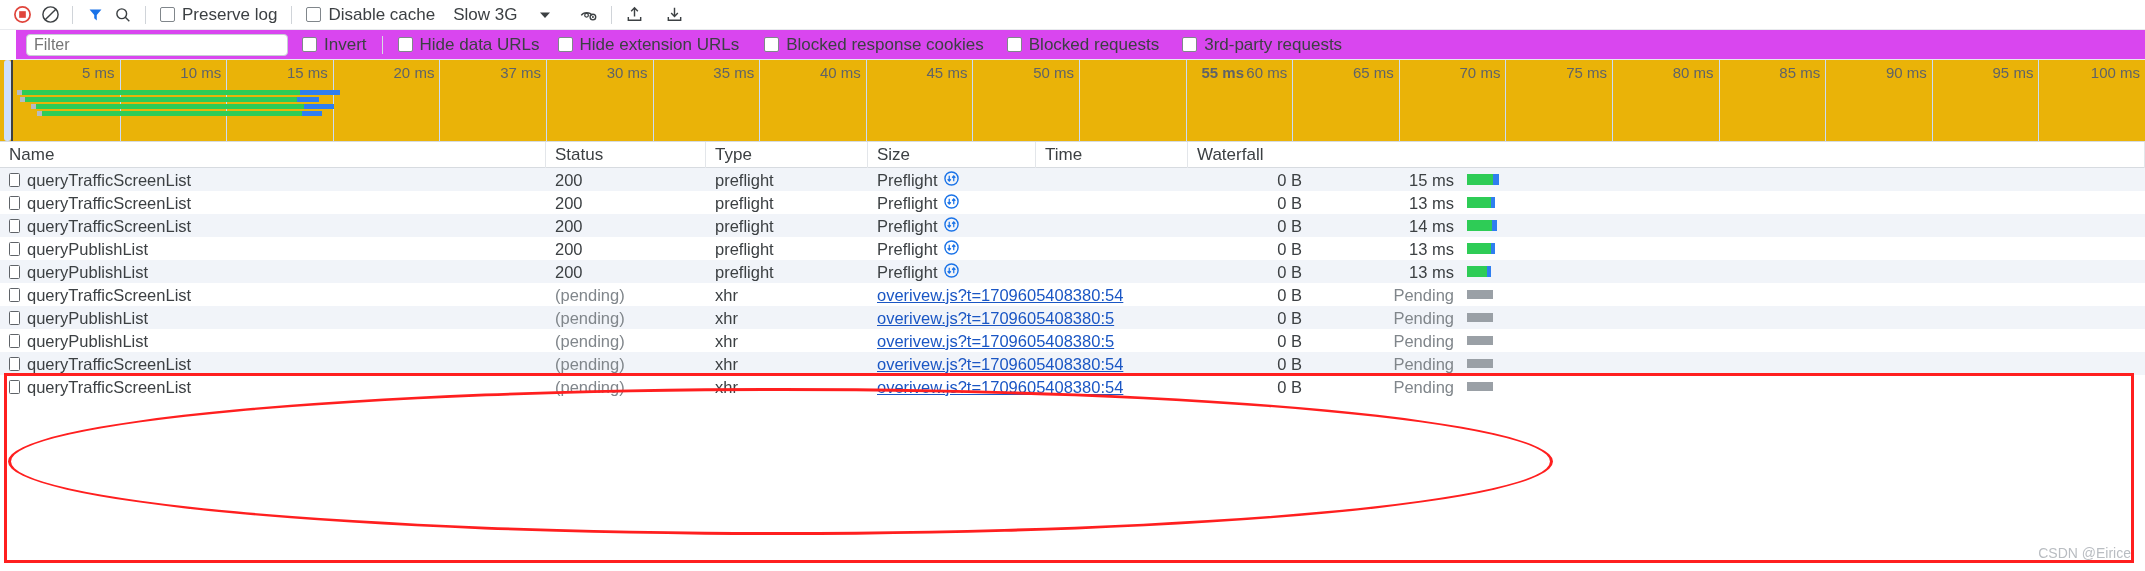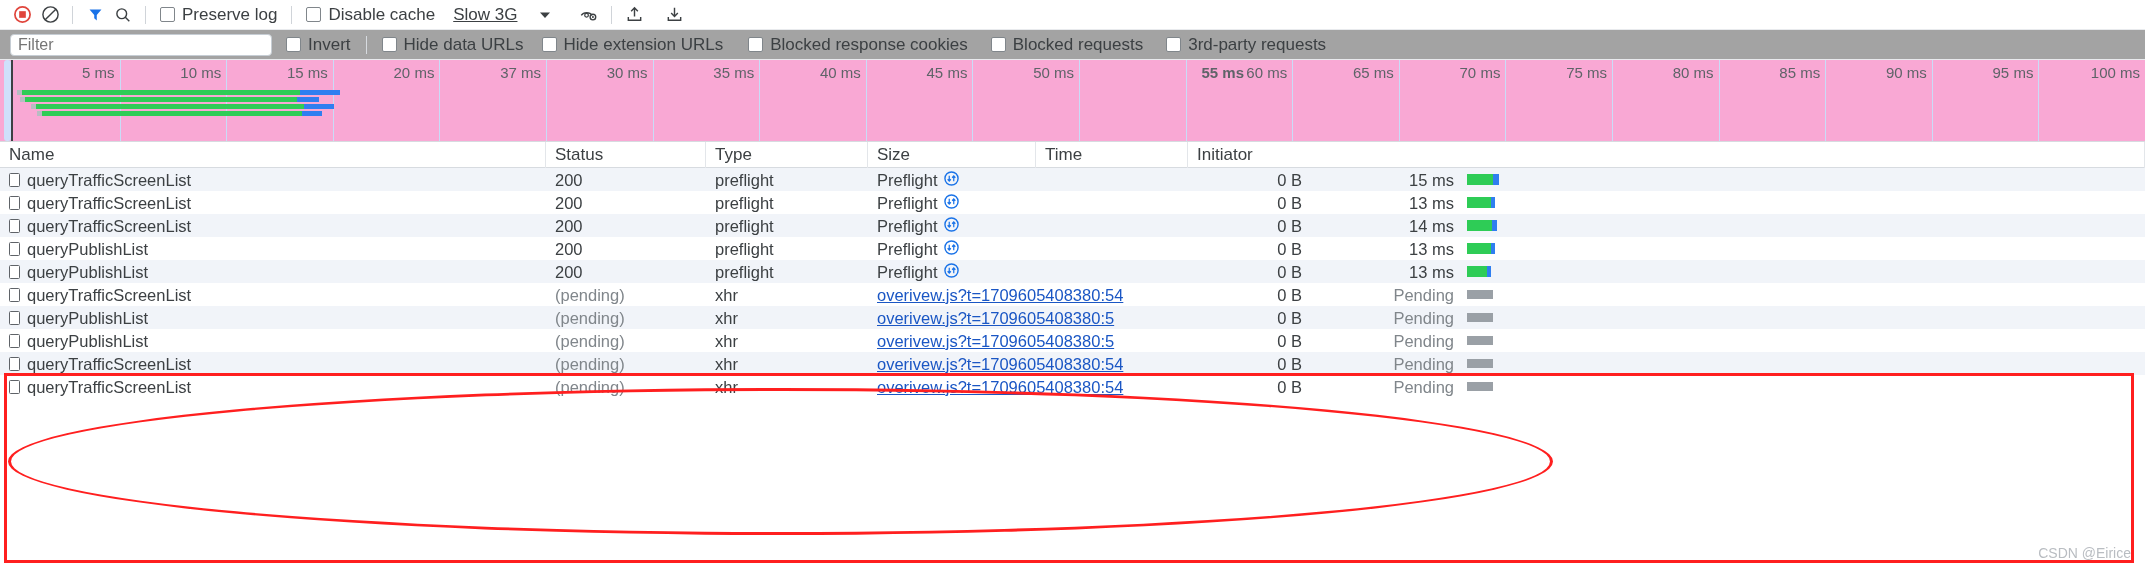--- a/index.html
+++ b/index.html
@@ -46,33 +46,34 @@
   }
   .cbx {
     width: 15px; height: 15px;
     border: 1.6px solid #80868b;
     border-radius: 2px;
     background: #fff;
     flex: 0 0 auto;
   }
   .throttle {
     font-size: 17px; color: #3c4043; white-space: nowrap;
-    margin-left: 12px; flex: 0 0 auto; text-decoration: underline;
+    margin-left: 12px; flex: 0 0 auto;
   }
   .tb-spacer { flex: 1 1 auto; }
 
   
   .filterbar {
     height: 30px;
     display: flex;
     align-items: center;
     padding: 0 6px;
-    background: #a3a3a3;
+    background: #d946ef;
     border-bottom: 1px solid #e8eaed;
     gap: 0;
+    margin-left: 16px;
   }
   .filter-input {
     width: 262px; height: 22px;
     border: 1px solid #c6cdd4;
     border-radius: 4px;
     background: #fff;
     font-size: 16px;
     color: #9aa0a6;
     padding: 0 7px;
     line-height: 20px;
@@ -110,21 +111,21 @@
     background: #d3e3fd;
     border-color: #d3e3fd;
     color: #202124;
   }
   .chip-group { display: flex; align-items: center; margin-left: 4px; flex: 0 0 auto; }
 
   
   .overview {
     position: relative;
     height: 82px;
-    background: #f9a8d4;
+    background: #eab308;
     border-bottom: 1px solid #d7dbe0;
     overflow: hidden;
   }
   .ov-grid { position: absolute; inset: 0; }
   .ov-tick {
     position: absolute; top: 0; bottom: 0;
     width: 1px; background: #c9dcf7;
   }
   .ov-label {
     position: absolute;
@@ -445,21 +446,21 @@
       </div>
   </div>
 
   <div class="table-wrap">
     <div class="thead" id="thead">
         <div class="th c-name">Name</div>
         <div class="th c-status">Status</div>
         <div class="th c-type">Type</div>
         <div class="th c-size">Size</div>
         <div class="th c-time">Time</div>
-        <div class="th c-wf">Initiator</div>
+        <div class="th c-wf">Waterfall</div>
       </div>
     <div id="tbody">
         <div class="row alt">
           <div class="td name c-name">
             <span class="doc-icon"></span>
             <span>queryTrafficScreenList</span>
           </div>
           <div class="td c-status">200</div>
           <div class="td c-type">preflight</div>
           <div class="td c-init">

